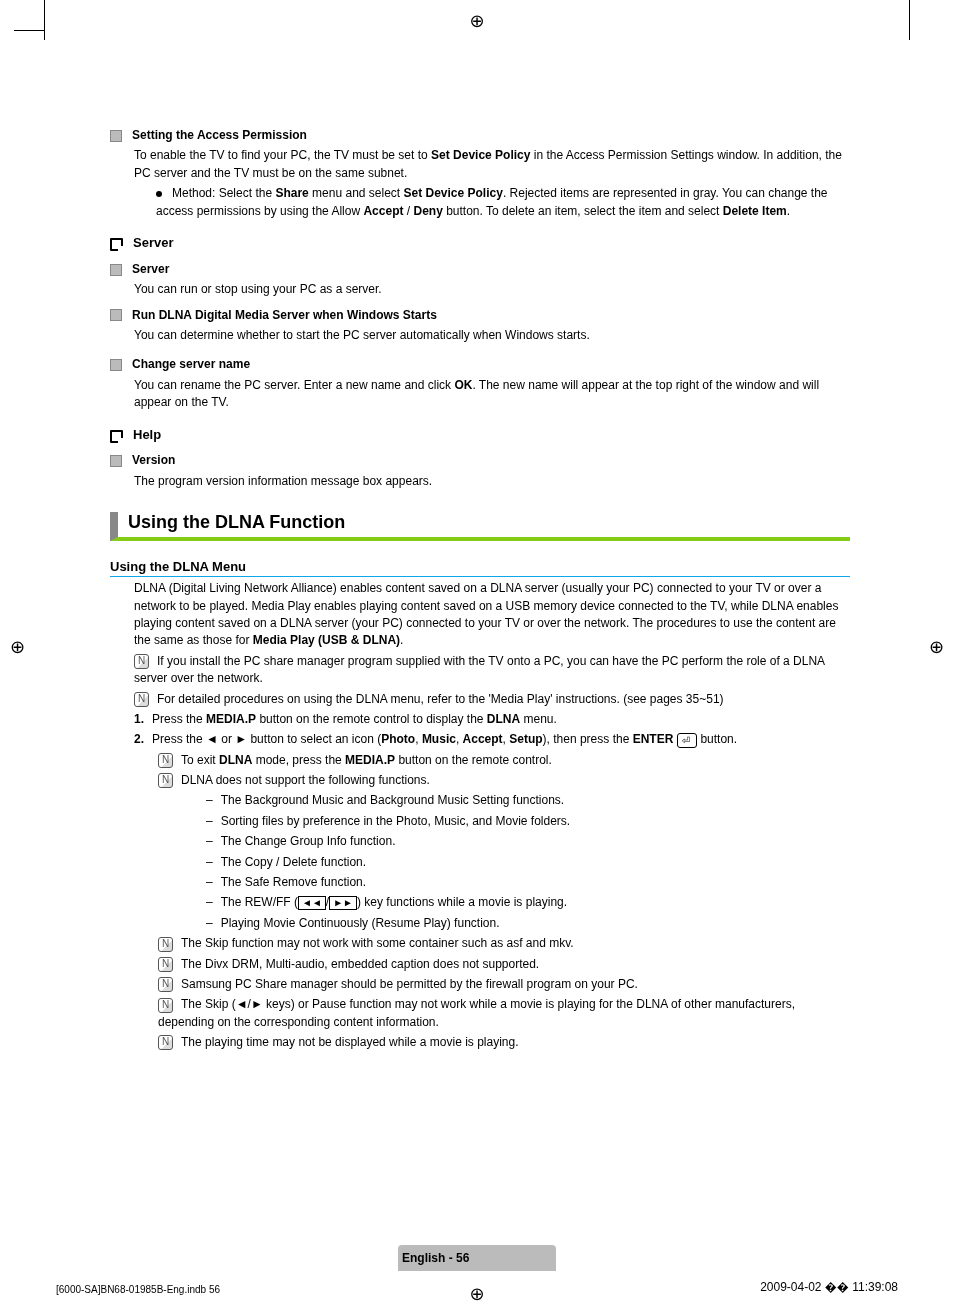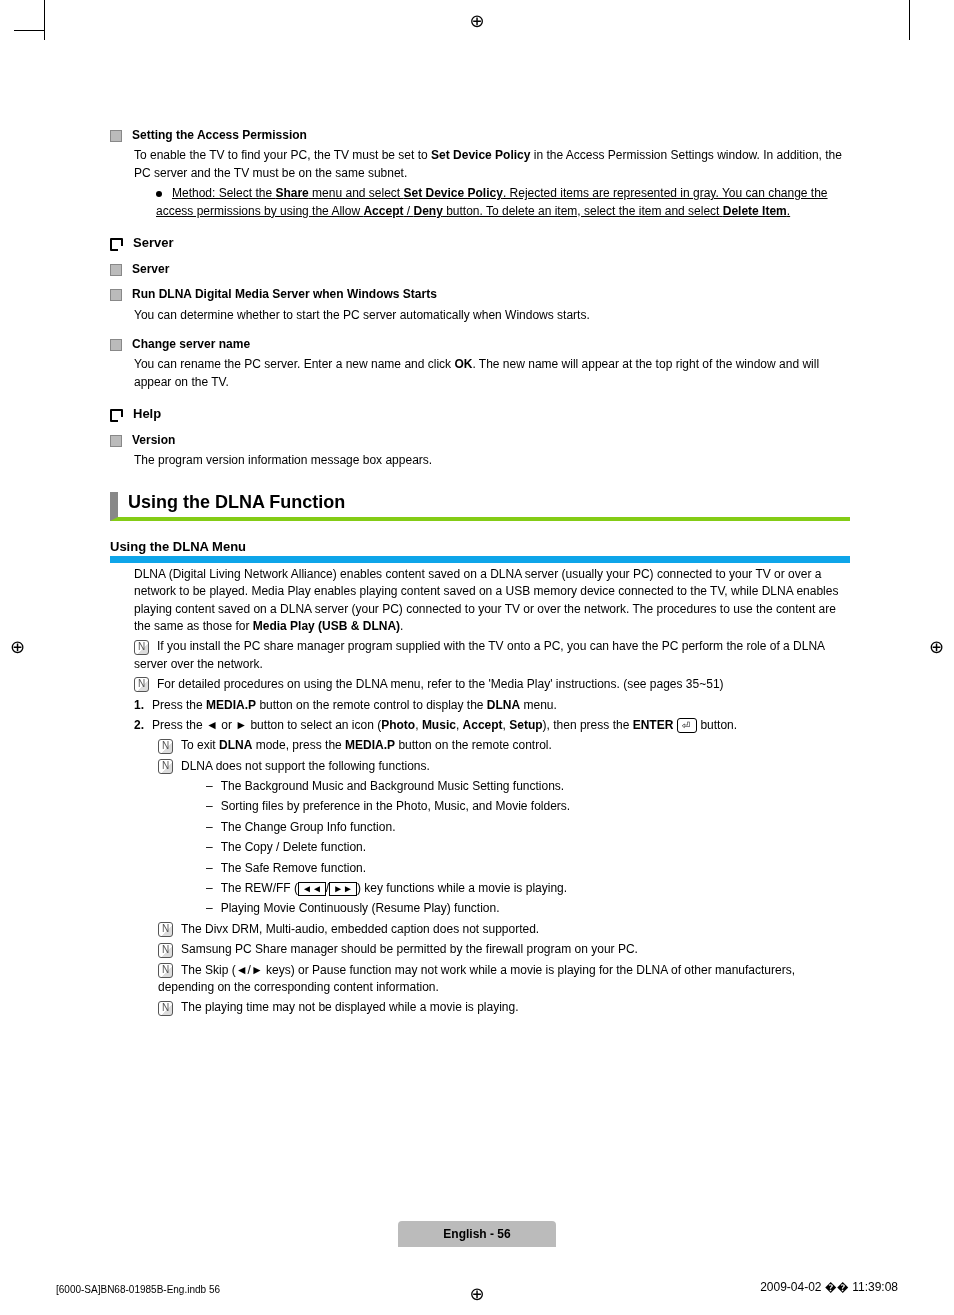--- a/index.html
+++ b/index.html
@@ -30,48 +30,48 @@
   }
   .h-sq { display:inline-block; width:10px; height:10px; border:1px solid #888; background:#bbb; margin-right:10px; vertical-align:middle; }
   .h-sq-open { display:inline-block; width:9px; height:9px; border:2px solid #000; border-radius:1px; margin-right:10px; vertical-align:middle; position:relative; top:1px; }
   .h-sq-open::after { content:""; position:absolute; right:-2px; bottom:-2px; width:5px; height:5px; background:#fff; }
   .bullet-dot { display:inline-block; width:6px; height:6px; border-radius:50%; background:#000; margin-right:10px; vertical-align:middle; }
   .note-icon { display:inline-block; width:13px; height:13px; border:1px solid #555; border-radius:3px; text-align:center; line-height:12px; font-size:10px; color:#555; margin-right:8px; vertical-align:middle; background:linear-gradient(135deg,#fff 60%,#ddd 60%);}
   .dash { margin-right:8px; }
   .b { font-weight:bold; }
   .t1 { margin-left:0; }
   .t2 { margin-left:24px; }
-  .t3 { margin-left:46px;text-decoration:underline; }
+  .t3 { margin-left:46px; }
   .t4 { margin-left:48px; }
   .t6 { margin-left:96px; }
   p { margin:3px 0; line-height:1.45; }
   .major-heading {
     border-left: 8px solid #888;
     padding-left: 10px;
     font-size: 18px;
     font-weight: bold;
     border-bottom: 4px solid #84cc16;
     padding-bottom: 4px;
     margin: 22px 0 18px 0;
   }
   .sub-heading {
     font-weight: bold;
-    border-bottom: 7px solid #0ea5e9;
+    border-bottom: 1px solid #0ea5e9;
     padding-bottom: 2px;
     margin-bottom: 0;
     font-size: 13px;
   }
   .ol-num { display:inline-block; width:18px; font-weight:bold; }
   .page-footer {
     position:absolute;
     left:50%;
-    bottom:68px;
+    bottom:44px;
     transform:translateX(-50%);
     width:150px;
-    text-align:center;
+    text-align:left;
     background:#bbb;
     color:#000;
     padding:6px 4px;
     border-radius:4px 4px 0 0;
     font-weight:bold;
     font-size:12px;
   }
   .print-footer-left { position:absolute; bottom:20px; left:56px; font-size:10px; }
   .print-footer-right { position:absolute; bottom:20px; right:56px; font-size:12px; }
   .enter-icon { display:inline-block; border:1px solid #000; padding:0 6px 0 4px; border-radius:3px; font-size:10px; line-height:13px; vertical-align:middle;}
@@ -90,20 +90,21 @@
 
 <div class="page">
 
   <p class="t1"><span class="h-sq"></span><span class="b">Setting the Access Permission</span></p>
   <p class="t2"><span>To enable the TV to find your PC, the TV must be set to </span><span class="b">Set Device Policy</span><span> in the Access Permission Settings window. In addition, the PC server and the TV must be on the same subnet.</span></p>
   <p class="t3"><span class="bullet-dot"></span><span>Method: Select the </span><span class="b">Share</span><span> menu and select </span><span class="b">Set Device Policy</span><span>. Rejected items are represented in gray. You can change the access permissions by using the Allow </span><span class="b">Accept</span><span> / </span><span class="b">Deny</span><span> button. To delete an item, select the item and select </span><span class="b">Delete Item</span><span>.</span></p>
 
   <p class="t1" style="margin-top:14px"><span class="h-sq-open"></span><span class="b" style="font-size:13px">Server</span></p>
 
   <p class="t1" style="margin-top:8px"><span class="h-sq"></span><span class="b">Server</span></p>
+  <p class="t2">You can run or stop using your PC as a server.</p>
 
   <p class="t1" style="margin-top:8px"><span class="h-sq"></span><span class="b">Run DLNA Digital Media Server when Windows Starts</span></p>
   <p class="t2">You can determine whether to start the PC server automatically when Windows starts.</p>
 
   <p class="t1" style="margin-top:12px"><span class="h-sq"></span><span class="b">Change server name</span></p>
   <p class="t2"><span>You can rename the PC server. Enter a new name and click </span><span class="b">OK</span><span>. The new name will appear at the top right of the window and will appear on the TV.</span></p>
 
   <p class="t1" style="margin-top:14px"><span class="h-sq-open"></span><span class="b" style="font-size:13px">Help</span></p>
   <p class="t1" style="margin-top:8px"><span class="h-sq"></span><span class="b">Version</span></p>
   <p class="t2">The program version information message box appears.</p>
@@ -125,20 +126,21 @@
   <p class="t4"><span class="note-icon">N</span><span>DLNA does not support the following functions.</span></p>
 
   <p class="t6"><span class="dash">–</span><span>The Background Music and Background Music Setting functions.</span></p>
   <p class="t6"><span class="dash">–</span><span>Sorting files by preference in the Photo, Music, and Movie folders.</span></p>
   <p class="t6"><span class="dash">–</span><span>The Change Group Info function.</span></p>
   <p class="t6"><span class="dash">–</span><span>The Copy / Delete function.</span></p>
   <p class="t6"><span class="dash">–</span><span>The Safe Remove function.</span></p>
   <p class="t6"><span class="dash">–</span><span>The REW/FF (</span><span class="rw-icon">◄◄</span>/<span class="rw-icon">►►</span><span>) key functions while a movie is playing.</span></p>
   <p class="t6"><span class="dash">–</span><span>Playing Movie Continuously (Resume Play) function.</span></p>
 
+  <p class="t4"><span class="note-icon">N</span><span>The Skip function may not work with some container such as asf and mkv.</span></p>
   <p class="t4"><span class="note-icon">N</span><span>The Divx DRM, Multi-audio, embedded caption does not supported.</span></p>
   <p class="t4"><span class="note-icon">N</span><span>Samsung PC Share manager should be permitted by the firewall program on your PC.</span></p>
   <p class="t4"><span class="note-icon">N</span><span>The Skip (◄/► keys) or Pause function may not work while a movie is playing for the DLNA of other manufacturers, depending on the corresponding content information.</span></p>
   <p class="t4"><span class="note-icon">N</span><span>The playing time may not be displayed while a movie is playing.</span></p>
 
 </div>
 
 <div class="page-footer">English - 56</div>
 <div class="print-footer-left">[6000-SA]BN68-01985B-Eng.indb   56</div>
 <div class="print-footer-right">2009-04-02   �� 11:39:08</div>

